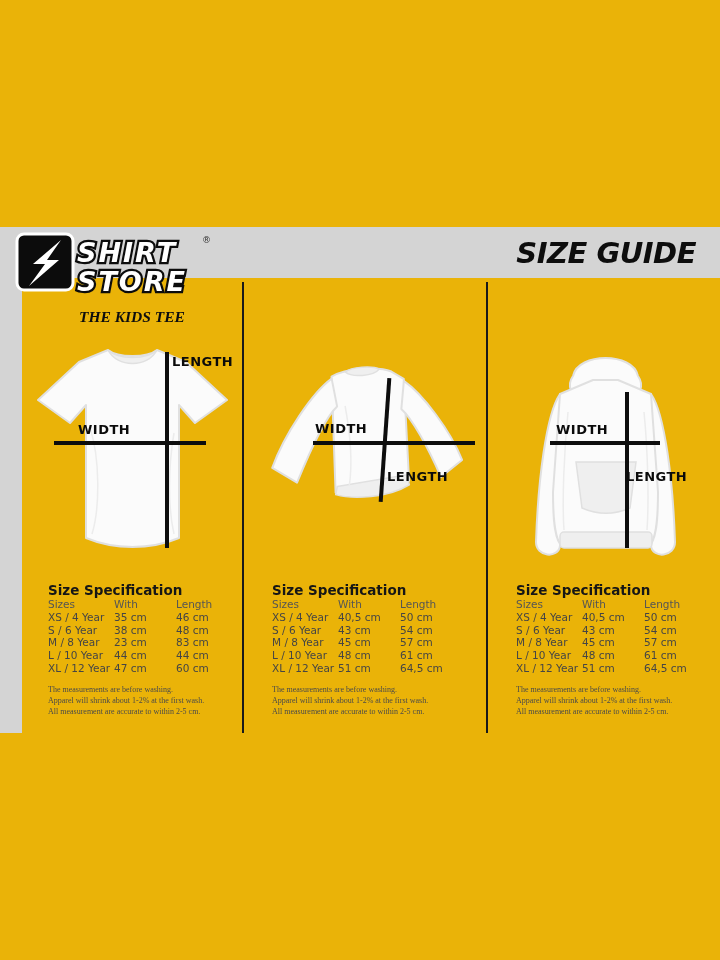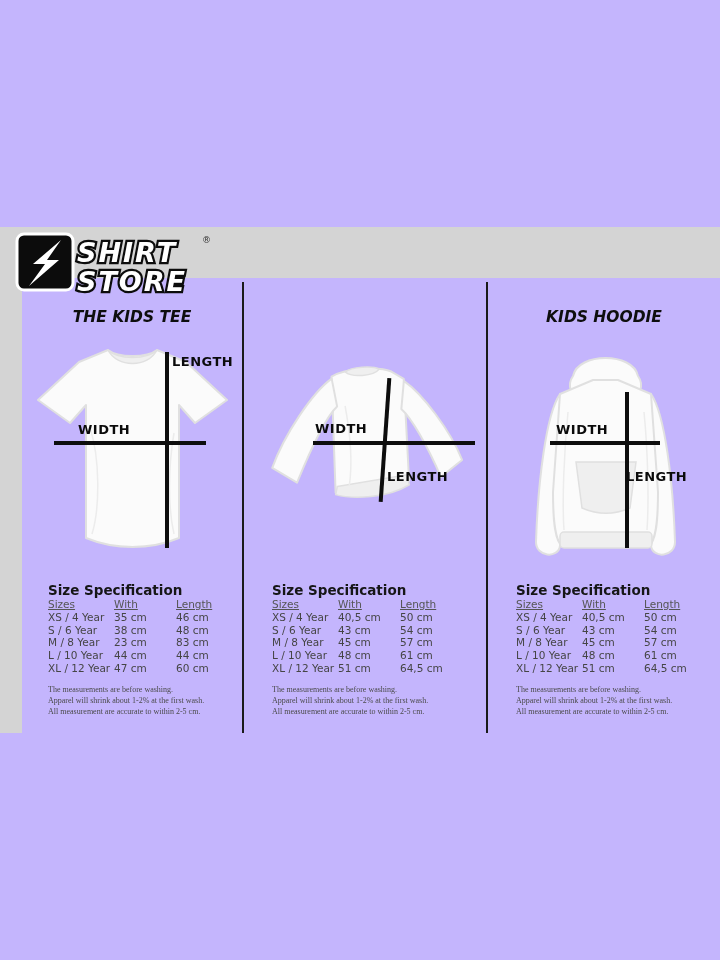--- a/index.html
+++ b/index.html
@@ -1,35 +1,35 @@
 <!DOCTYPE html>
 <html><head>
 <meta charset="utf-8">
 <style>
   * { margin:0; padding:0; box-sizing:border-box; }
   html,body { background:#ffffff; }
   body { font-family:"DejaVu Sans","Liberation Sans",sans-serif; }
-  .page { position:relative; width:720px; height:960px; background:#c4b5fd; overflow:hidden; margin:0 auto; }
+  .page { position:relative; width:720px; height:960px; background:#eab308; overflow:hidden; margin:0 auto; }
 
   
   .band { position:absolute; left:0; top:227px; width:720px; height:51px; background:#d4d4d4; }
   .left-strip { position:absolute; left:0; top:227px; width:22px; height:506px; background:#d4d4d4; }
   .logo { position:absolute; left:14px; top:229px; }
   .size-guide { position:absolute; right:24px; top:236px; font-size:29px; font-weight:bold; font-style:italic; color:#0d0d0d; letter-spacing:-0.5px; }
 
   
   .divider { position:absolute; top:282px; width:2px; height:451px; background:#1a1a1a; }
   .divider.d1 { left:242px; }
   .divider.d2 { left:486px; }
   .col { position:absolute; top:282px; height:451px; }
   .col1 { left:22px;  width:220px; }
   .col2 { left:244px; width:242px; }
   .col3 { left:488px; width:232px; }
   .col-title { position:absolute; top:26px; left:0; width:100%; text-align:center;
-               font-size:15.5px; font-weight:bold; font-style:italic; color:#0e0e0e; }
+               font-size:15.5px; font-weight:bold; font-style:italic; color:#0e0e0e;font-family:Liberation Serif, serif; }
 
   
   .figure { position:absolute; }
   .col1 .figure { left:8px;  top:56px; width:205px; height:228px; }
   .col2 .figure { left:11px; top:63px; width:220px; height:195px; }
   .col3 .figure { left:10px; top:60px; width:215px; height:228px; }
   .figure svg { position:absolute; left:0; top:0; }
   .mline { position:absolute; background:#0d0d0d; }
   .mlabel { position:absolute; font-size:13px; font-weight:bold; color:#0b0b0b; letter-spacing:0.5px; }
 
@@ -48,21 +48,21 @@
   .col3 .wlabel { left:58px;  top:80px; }
   .col3 .llabel { left:128px; top:127px; }
 
   
   .spec { position:absolute; top:300px; width:200px; }
   .col1 .spec { left:26px; }
   .col2 .spec { left:28px; }
   .col3 .spec { left:28px; }
   .spec-title { font-size:13.5px; font-weight:bold; color:#161616; }
   .spec-table { display:grid; grid-template-columns:66px 62px auto; font-size:10.5px; line-height:12.8px; color:#454545; }
-  .spec-table .th { color:#555555;text-decoration:underline; }
+  .spec-table .th { color:#555555; }
   .spec-table span { white-space:nowrap; }
   .notes { margin-top:9px; font-size:8px; line-height:11px; color:#4a4a4a;font-family:Liberation Serif, serif; }
   .notes span { display:block; white-space:nowrap; }
 
   
   .garment-fill { fill:#fbfbfb; stroke:#e0e0e0; stroke-width:2; stroke-linejoin:round; }
   .garment-detail { fill:#efefef; stroke:#e0e0e0; stroke-width:1.5; }
   .garment-fold { fill:none; stroke:#ececec; stroke-width:1.5; }
 </style>
 </head>
@@ -76,20 +76,21 @@
   <div class="logo">
     <svg width="205" height="72" viewBox="0 0 205 72">
       <rect x="3" y="5" width="56" height="56" rx="7" fill="#0c0c0c" stroke="#ffffff" stroke-width="3"></rect>
       <path d="M47,11 L19,35 L31,35 L15,57 L45,31 L33,31 Z" fill="#ffffff"></path>
       <text x="63" y="33" font-size="27" font-weight="bold" font-style="italic" letter-spacing="2" fill="#ffffff" stroke="#0c0c0c" stroke-width="4.5" paint-order="stroke">SHIRT</text>
       <text x="63" y="62" font-size="27" font-weight="bold" font-style="italic" letter-spacing="2" fill="#ffffff" stroke="#0c0c0c" stroke-width="4.5" paint-order="stroke">STORE</text>
       <text x="188" y="14" font-size="9" fill="#333333">®</text>
     </svg>
   </div>
 
+  <div class="size-guide">SIZE GUIDE</div>
 
   <div class="divider d1"></div>
   <div class="divider d2"></div>
 
   <section class="col col1">
     <h2 class="col-title">THE KIDS TEE</h2>
 
     <div class="figure">
       <svg width="205" height="228" viewBox="0 0 205 228">
         <path class="garment-fill" d="M78,12 C88,20 117,20 127,12 L156,24 L197,62 L165,85 L149,67 L149,200 C120,212 85,212 56,200 L56,67 L40,85 L8,62 L49,24 Z"></path>
@@ -176,21 +177,20 @@
       </div>
       <p class="notes">
         <span>The measurements are before washing.</span>
         <span>Apparel will shrink about 1-2% at the first wash.</span>
         <span>All measurement are accurate to within 2-5 cm.</span>
       </p>
     </div>
   </section>
 
   <section class="col col3">
-    <h2 class="col-title">KIDS HOODIE</h2>
 
     <div class="figure">
       <svg width="215" height="228" viewBox="0 0 215 228">
         <path class="garment-fill" d="M75,34 C80,10 135,10 140,34 C147,44 141,55 132,57 C120,41 95,41 83,57 C74,55 68,44 75,34 Z"></path>
         <path class="garment-detail" d="M83,57 C95,44 120,44 132,57 C120,53 95,53 83,57 Z"></path>
         <path class="garment-fill" d="M62,52 C48,72 40,140 38,200 C38,215 60,217 62,204 C64,160 66,100 72,62 Z"></path>
         <path class="garment-fill" d="M153,52 C167,72 175,140 177,200 C177,215 155,217 153,204 C151,160 149,100 143,62 Z"></path>
         <path class="garment-fill" d="M62,52 L95,38 L120,38 L153,52 L160,150 C160,180 158,200 150,205 L65,205 C57,200 55,180 55,150 Z"></path>
         <rect class="garment-detail" x="62" y="190" width="92" height="16" rx="4"></rect>
         <path class="garment-detail" d="M78,120 L138,120 L132,166 C116,173 100,173 84,166 Z" fill="#f6f6f6"></path>

